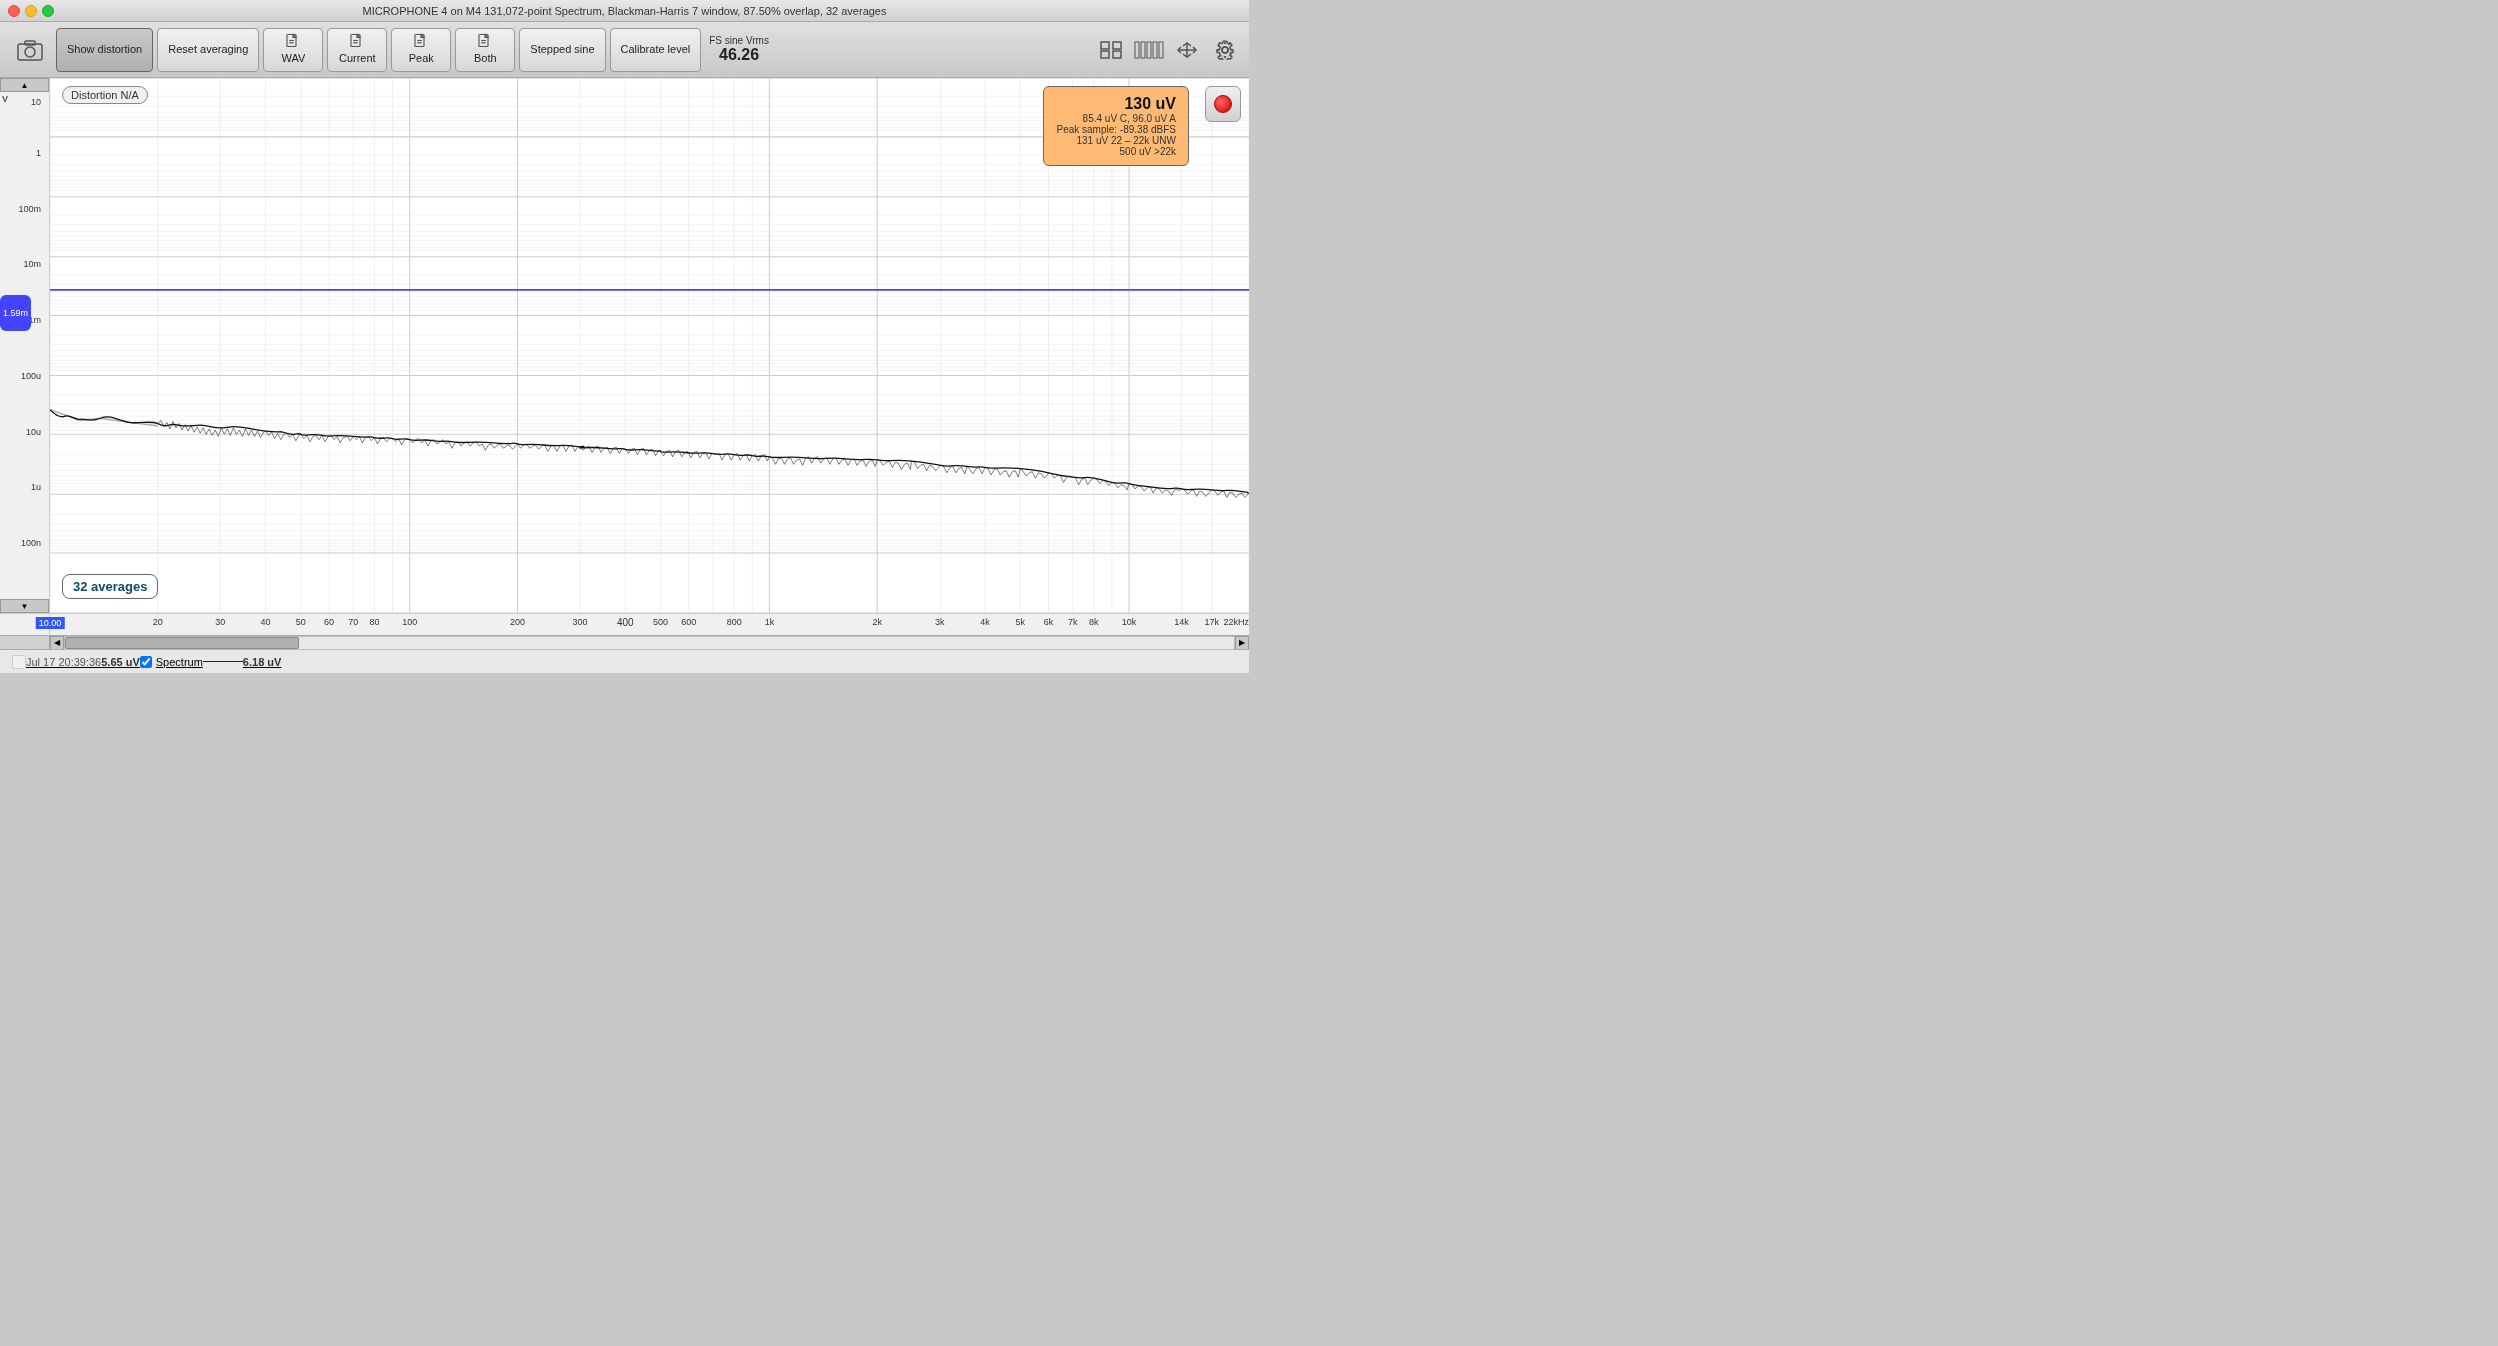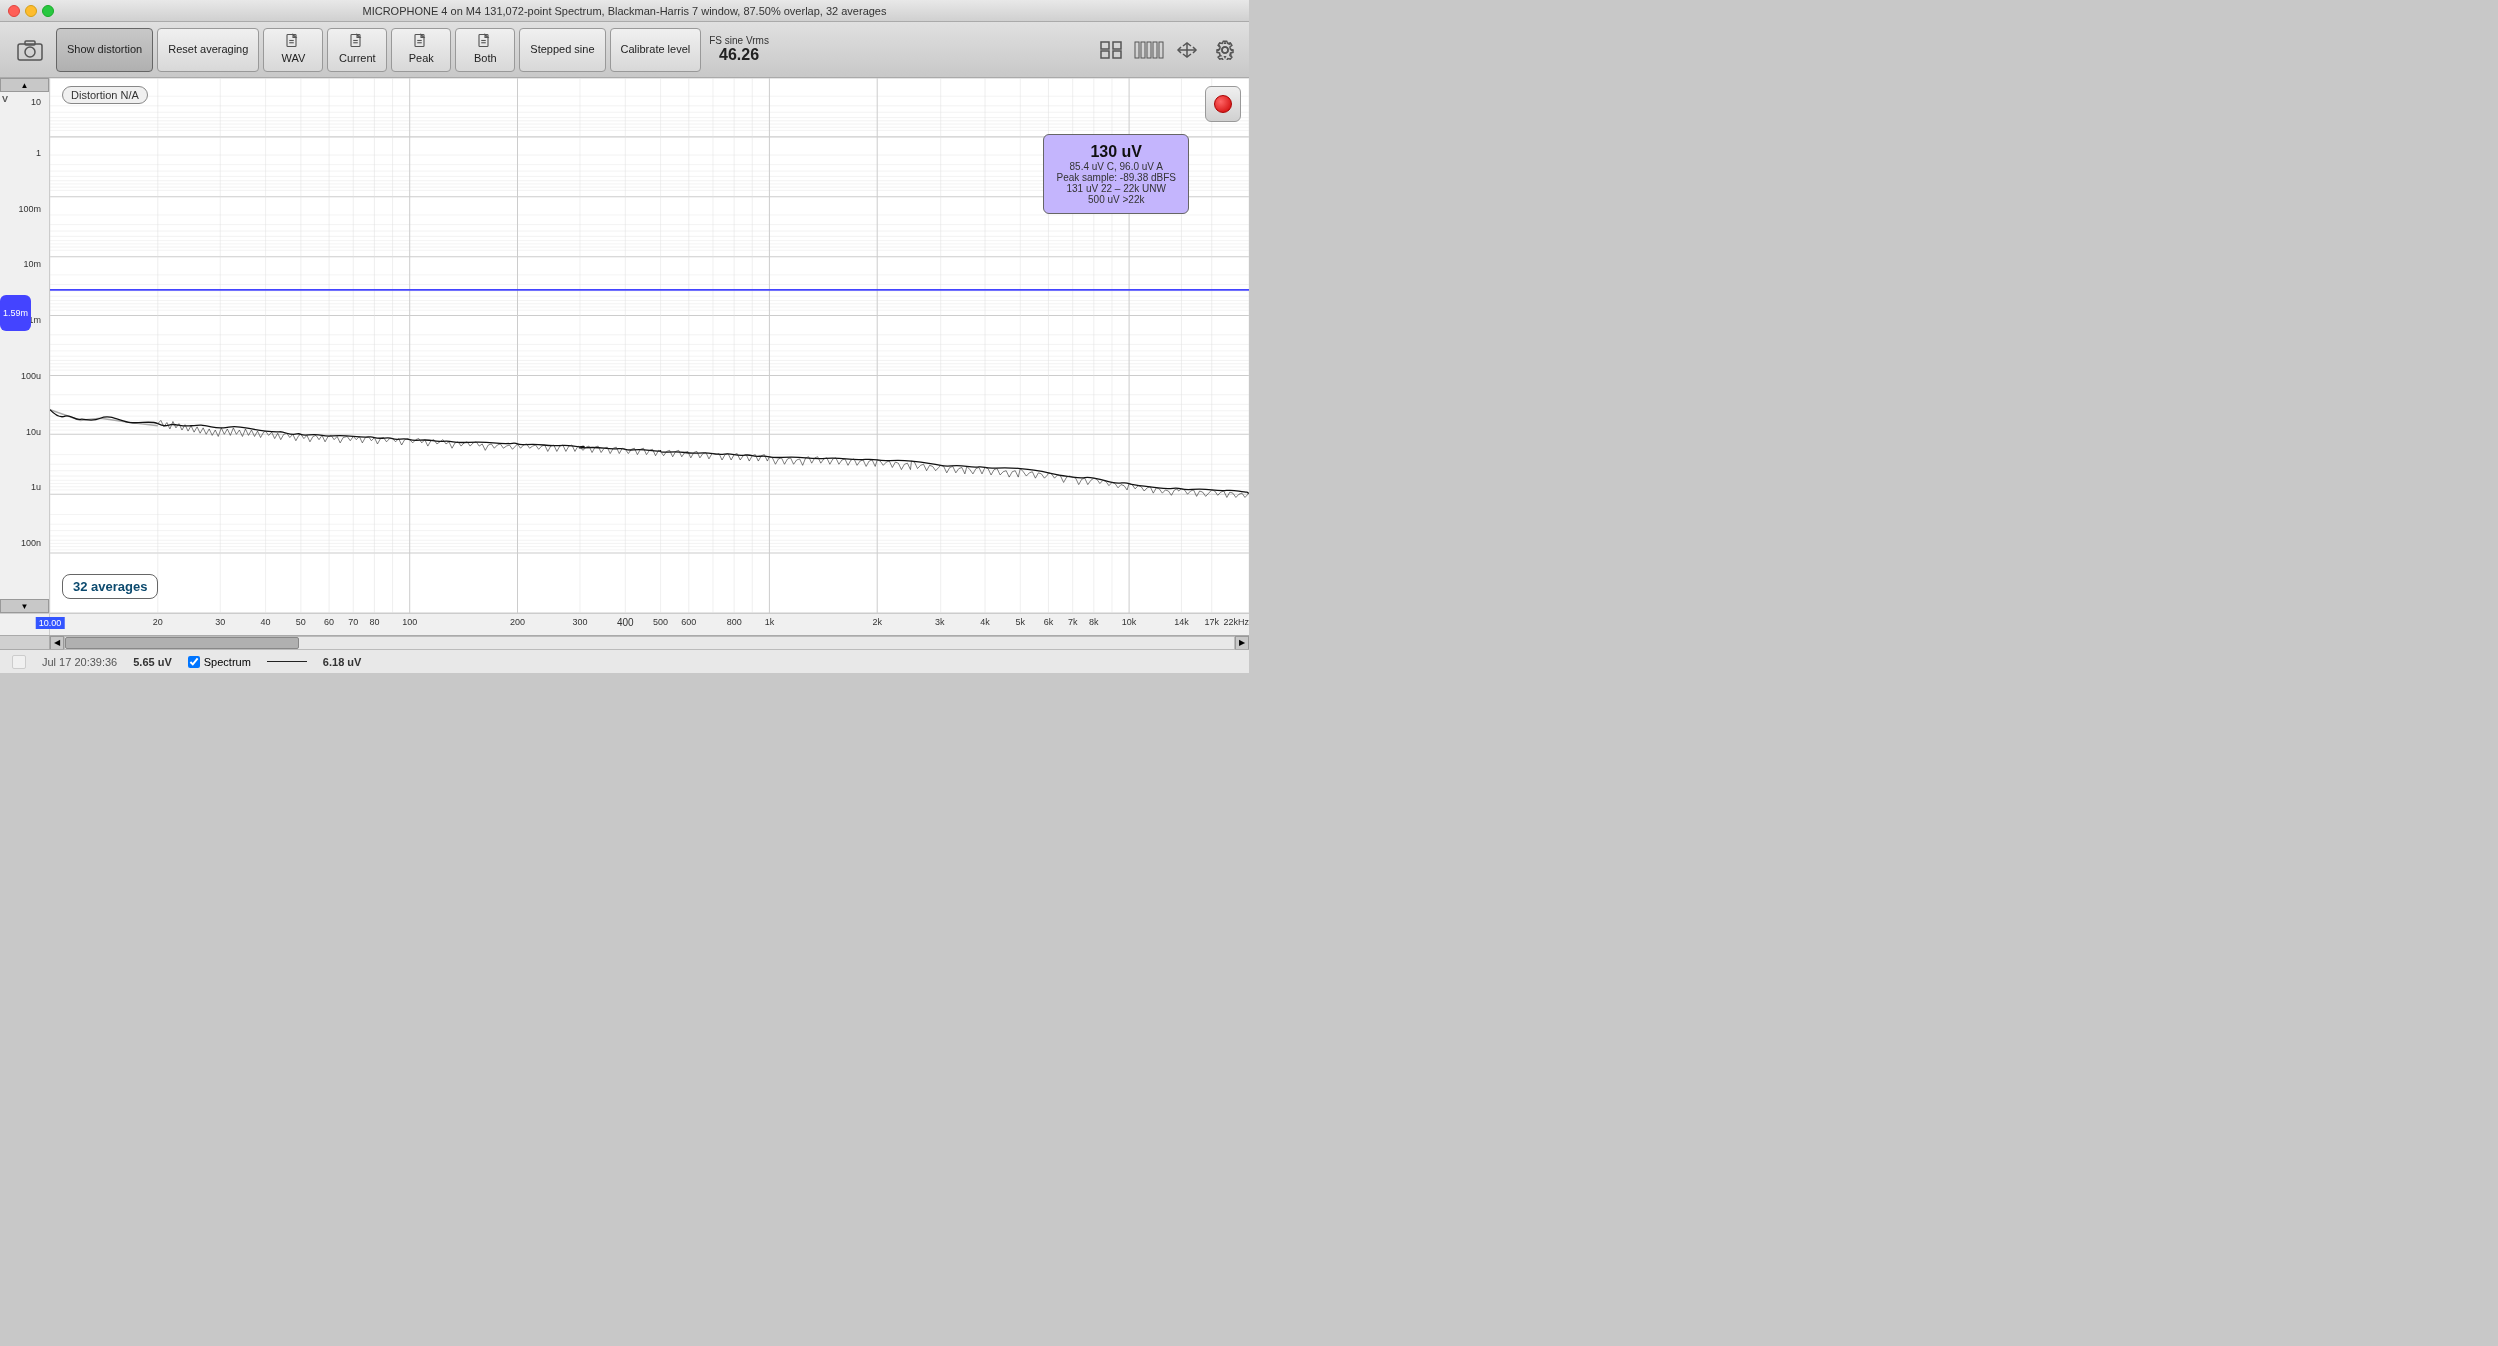--- a/index.html
+++ b/index.html
@@ -164,29 +164,28 @@
       padding: 2px 8px;
       font-size: 11px;
       color: #333;
     }
 
     
     .info-box {
       position: absolute;
       top: 8px;
       right: 60px;
-      background: #c4b5fd;
+      background: #fdba74;
       border: 1.5px solid #666;
       border-radius: 6px;
       padding: 8px 12px;
-      text-align: center;
+      text-align: right;
       font-size: 10px;
       color: #333;
       z-index: 10;
-      margin-top: 48px;
     }
     .info-box .main-value {
       font-size: 16px;
       font-weight: bold;
       color: #111;
     }
 
     
     .record-btn {
       position: absolute;
@@ -279,22 +278,23 @@
     }
 
     
     #status-bar {
       height: 24px;
       background: #e8e8e8;
       border-top: 1px solid #aaa;
       display: flex;
       align-items: center;
       padding: 0 12px;
-      gap: 16px;
+      gap: 0;
       font-size: 11px;
+      text-decoration: underline;
     }
     .status-timestamp {
       color: #555;
     }
     .status-value {
       font-weight: bold;
       color: #333;
     }
     .status-checkbox {
       display: flex;

